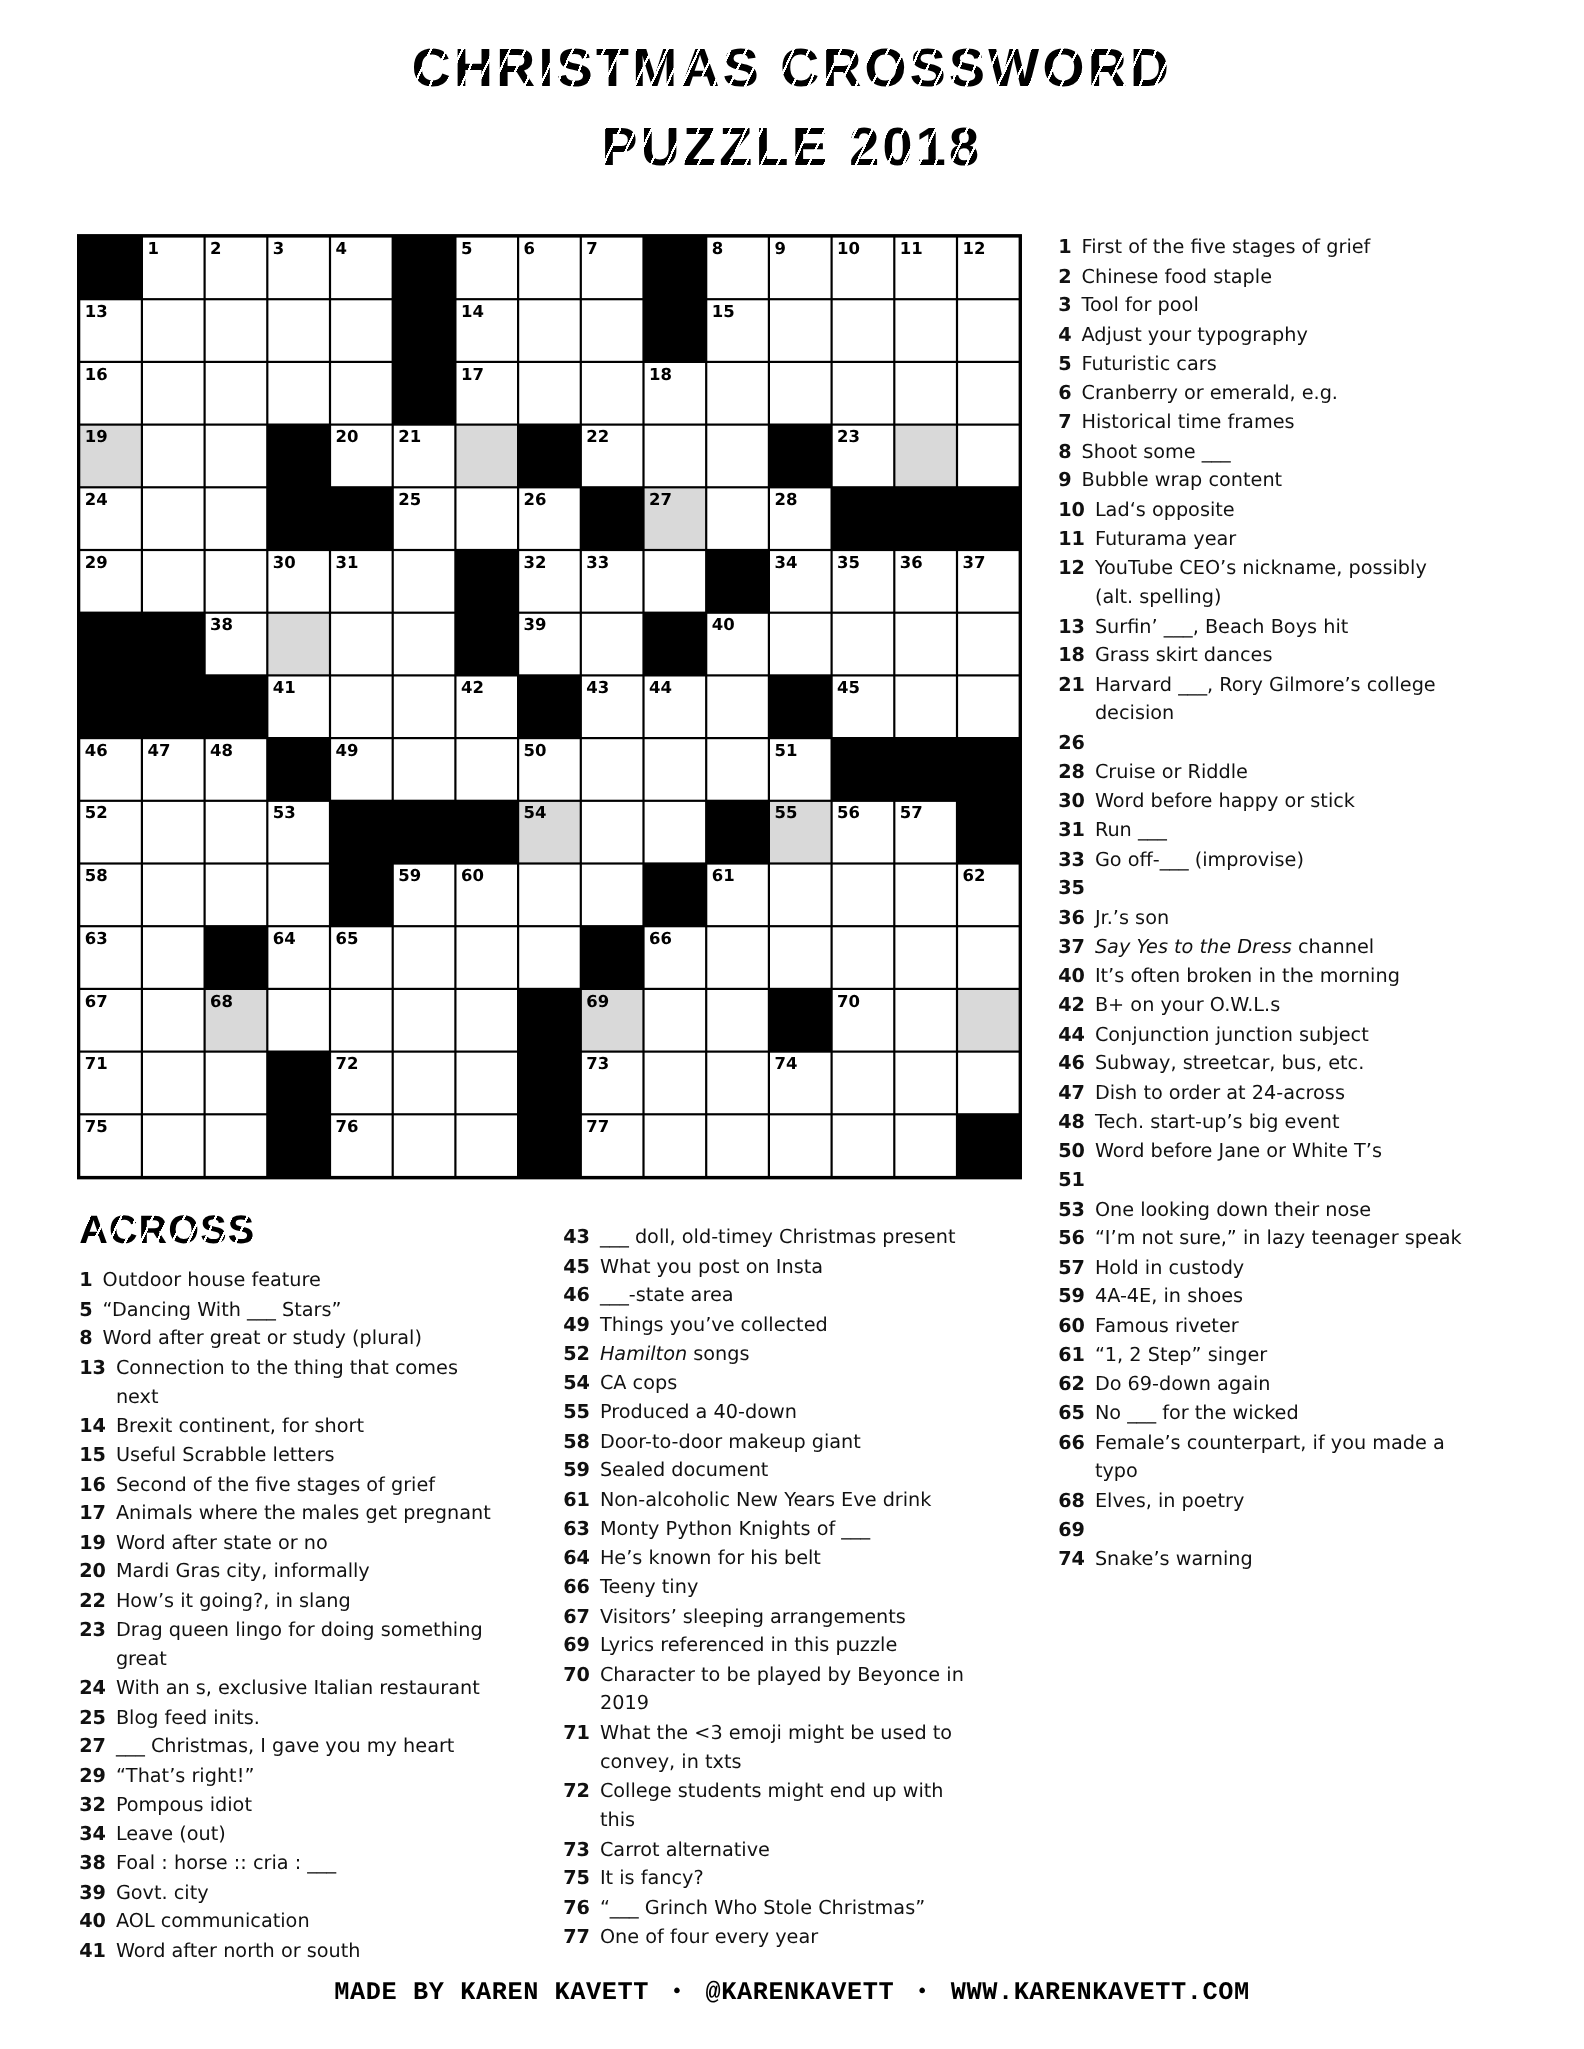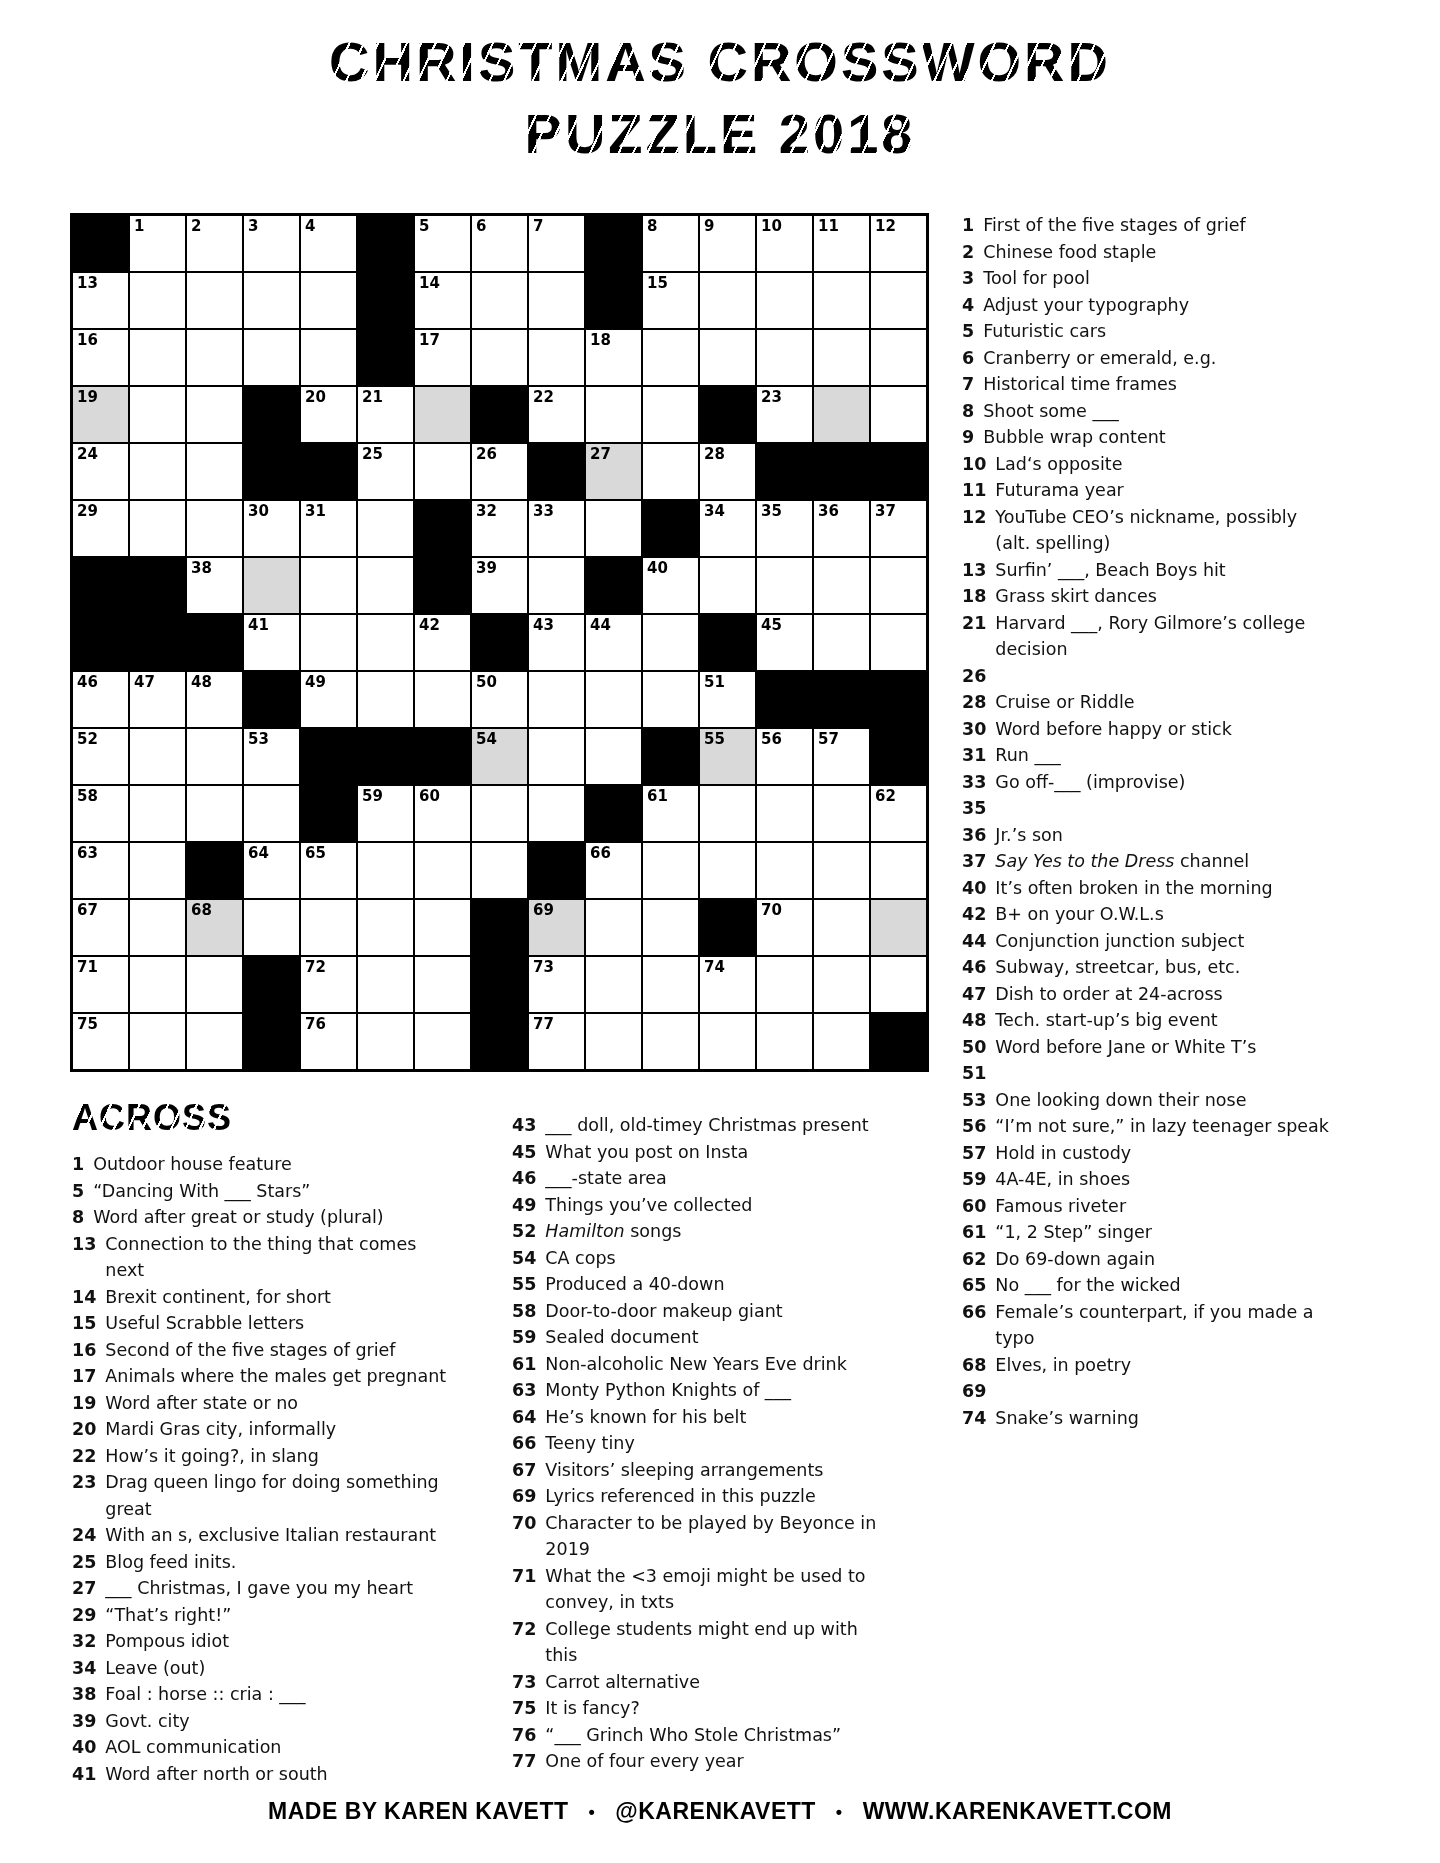--- a/index.html
+++ b/index.html
@@ -6,21 +6,21 @@
   .page{position:relative;width:1440px;height:1863px;background:#ffffff;overflow:hidden;
         font-family:"DejaVu Sans",sans-serif;color:#111;}
 
   
   .fancy{font-family:"Liberation Sans",sans-serif;font-weight:700;color:#000;}
   @supports (-webkit-background-clip: text){
     .fancy{background-image:repeating-linear-gradient(115deg,#000 0,#000 11px,#fff 11px,#fff 13px);
            -webkit-background-clip:text;background-clip:text;color:transparent;}
   }
   .title-wrap{position:absolute;top:26px;left:0;right:0;text-align:center;}
-  .title-line{font-size:56px;line-height:72px;letter-spacing:3px;}
+  .title-line{font-size:49px;line-height:72px;letter-spacing:3px;}
 
   
   .cw-grid{position:absolute;left:70px;top:213px;display:grid;
            grid-template-columns:repeat(15,55px);grid-auto-rows:55px;gap:2px;
            background:#000;border:3px solid #000;}
   .cell{position:relative;background:#fff;}
   .cell.black{background:#000;}
   .cell.gray{background:#d9d9d9;}
   .cellnum{position:absolute;top:1px;left:4px;font-size:15px;font-weight:700;
            font-family:"DejaVu Sans",sans-serif;color:#000;}
@@ -31,21 +31,21 @@
   .col-across{left:72px;top:1098px;width:442px;}
   .col-mid{left:512px;top:1112px;width:452px;}
   .section-head{font-size:36px;line-height:40px;letter-spacing:1px;margin:0 0 13px 0;}
   .clue{display:flex;align-items:flex-start;}
   .clue-num{font-weight:700;font-size:17.5px;line-height:26.5px;margin-right:9px;white-space:nowrap;}
   .clue-text{font-size:17.5px;line-height:26.5px;}
   .clue-line{white-space:nowrap;}
 
   
   .footer{position:absolute;top:1798px;left:0;right:0;text-align:center;
-          font-family:Liberation Sans, sans-serif;font-weight:700;font-size:23px;
+          font-family:Liberation Mono, monospace;font-weight:700;font-size:23px;
           letter-spacing:0.5px;color:#000;}
   .footer .dot{display:inline-block;margin:0 20px;font-size:18px;vertical-align:middle;}
 </style>
 </head>
 <body>
 
 <div class="page">
 
   <div class="title-wrap">
     <div class="title-line fancy">CHRISTMAS CROSSWORD</div>

